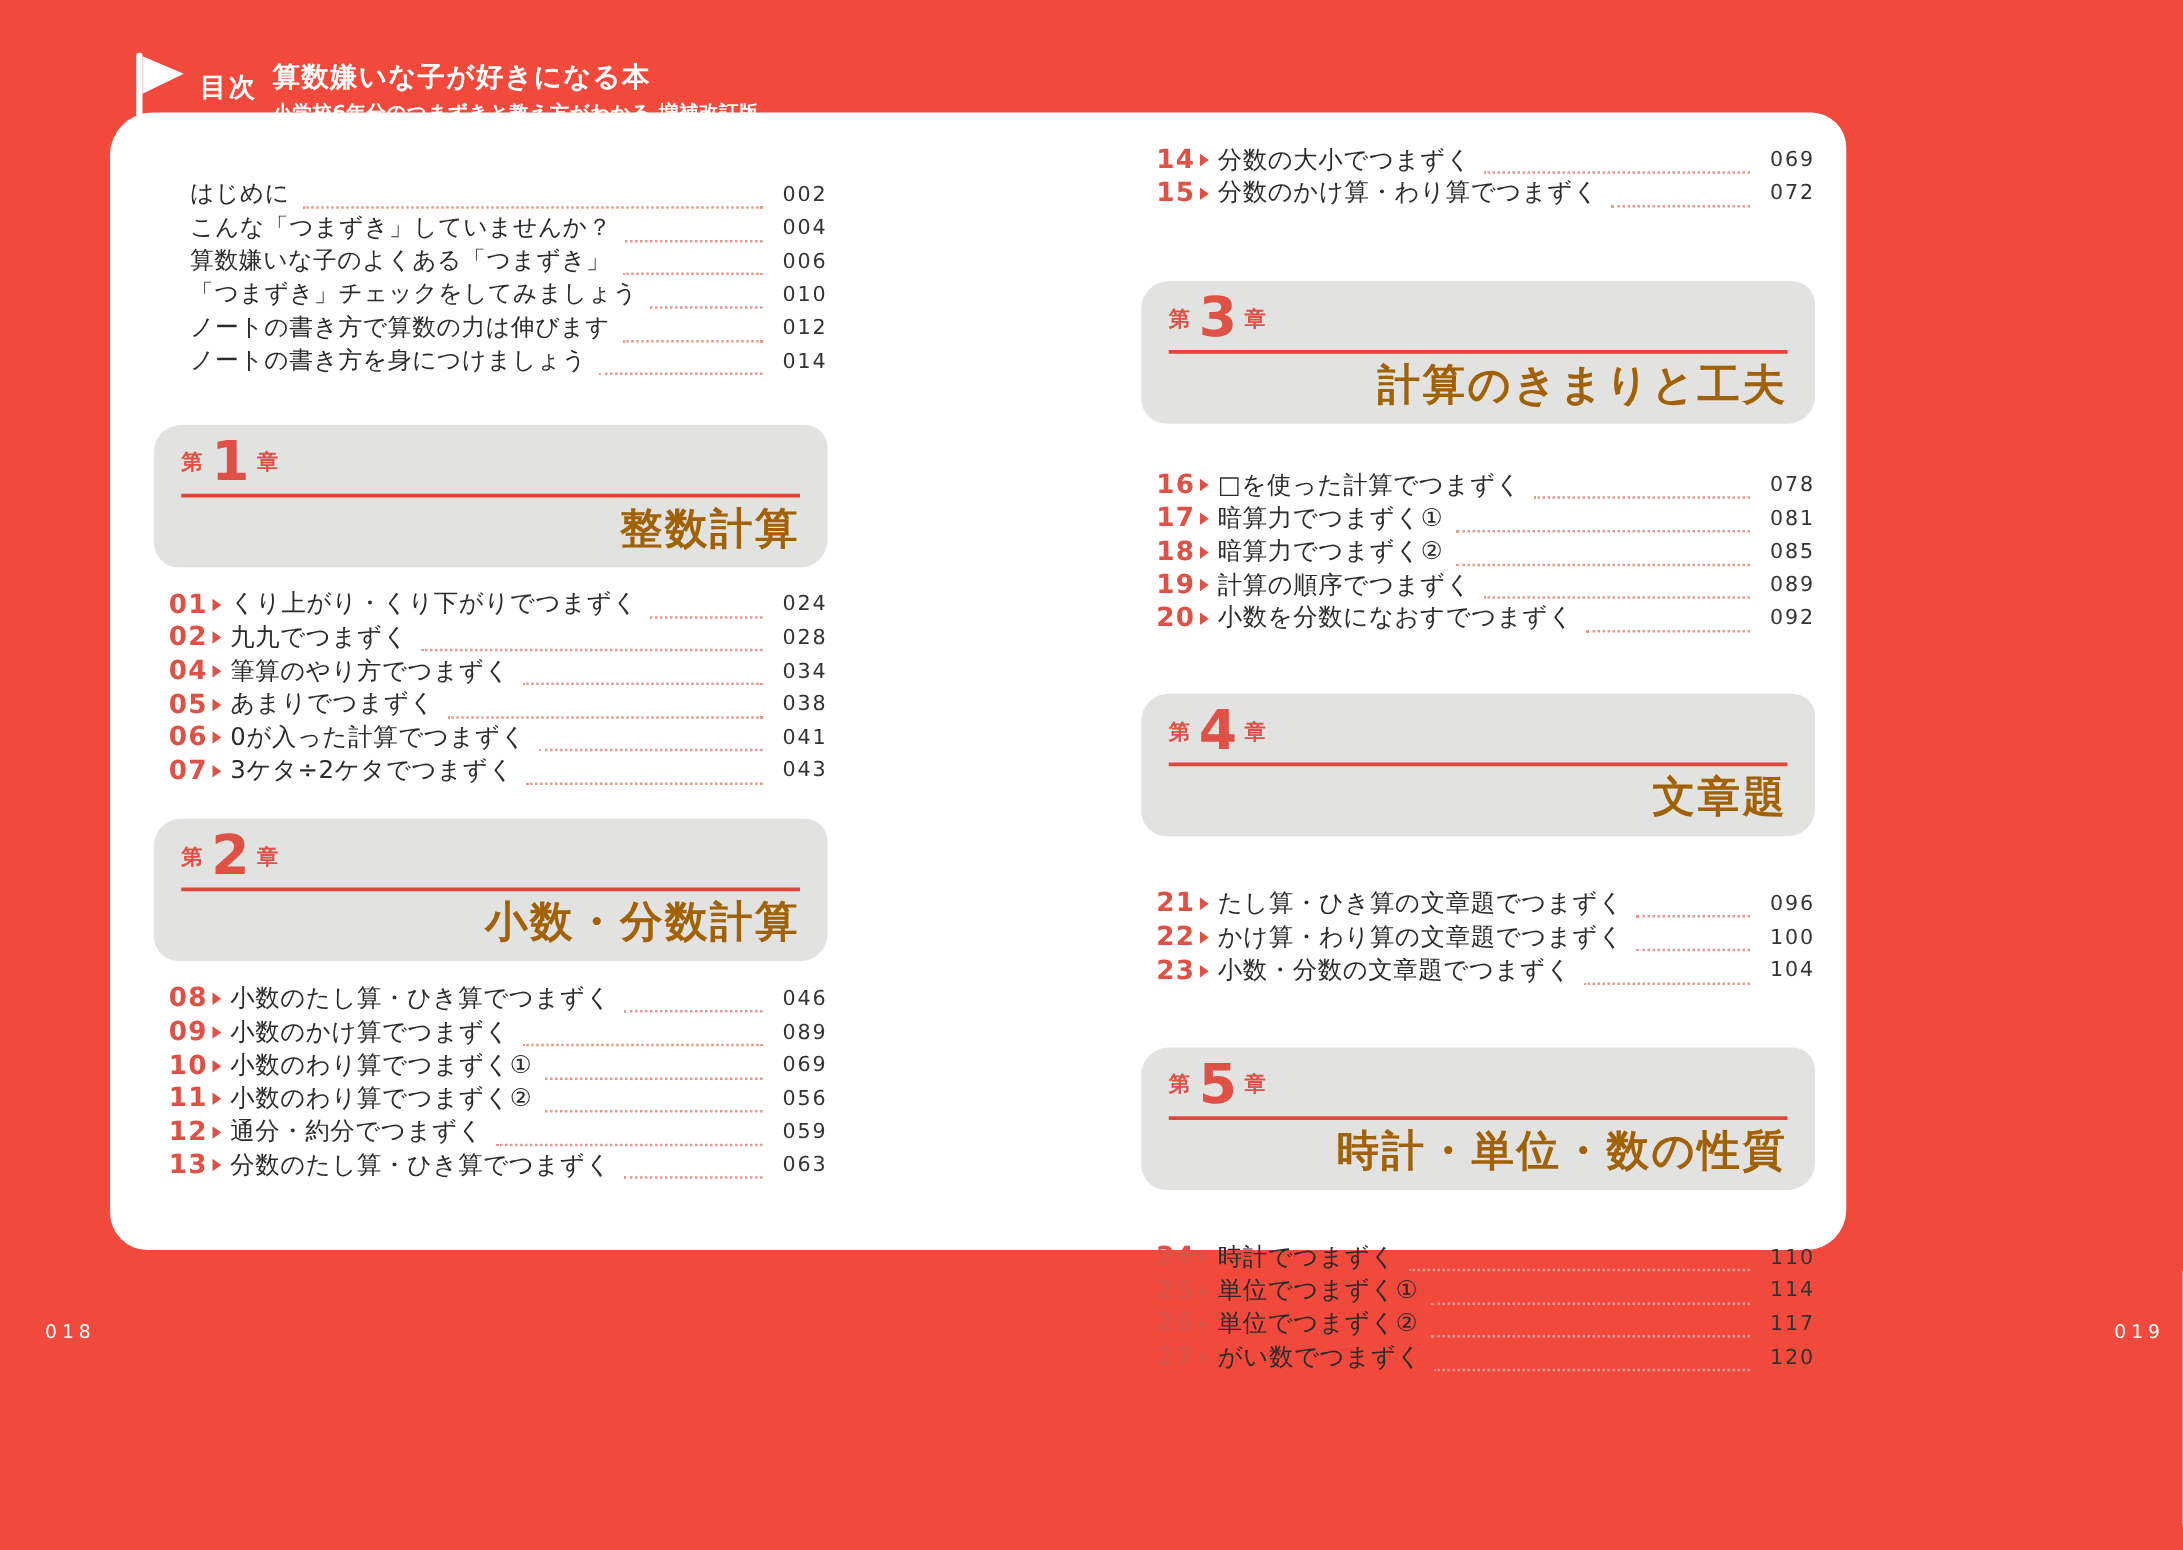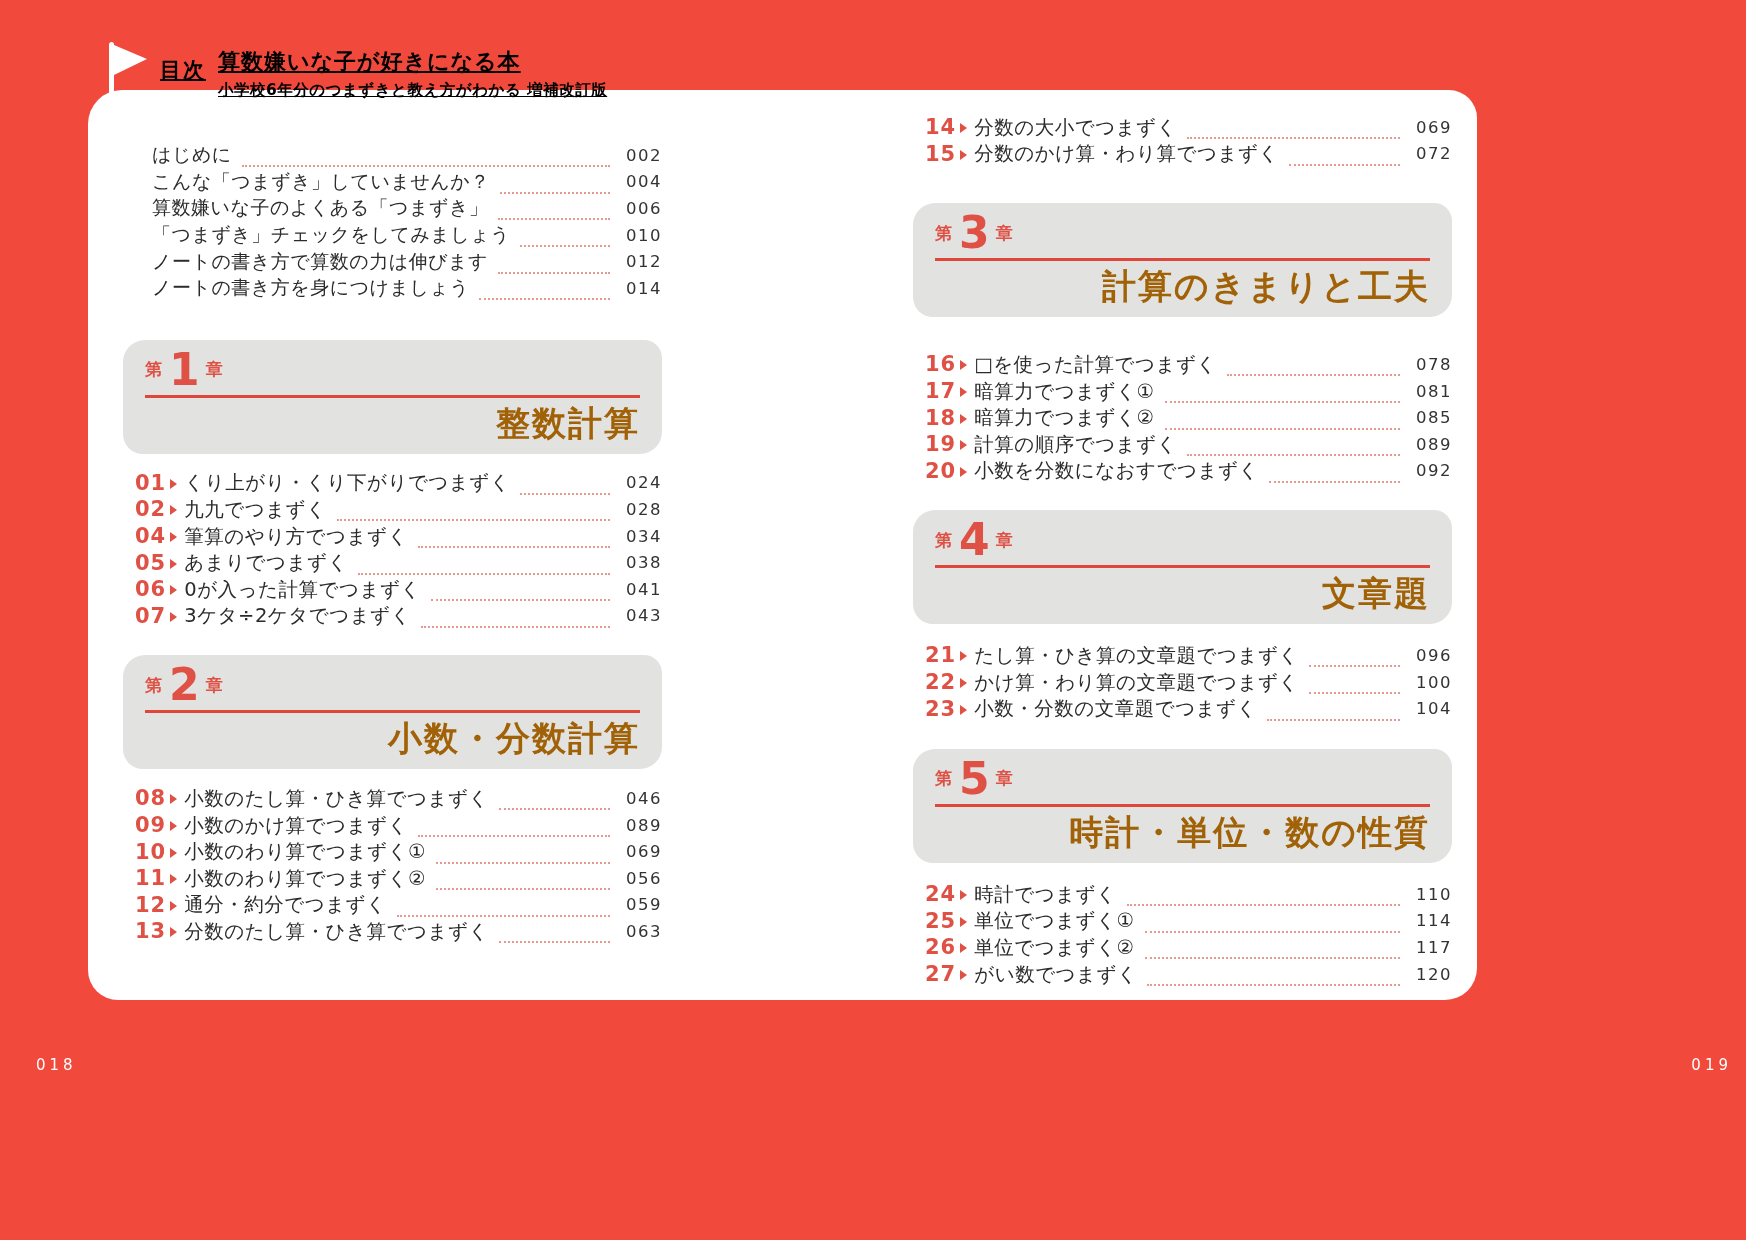--- a/index.html
+++ b/index.html
@@ -3,34 +3,34 @@
 <meta charset="utf-8">
 <style>
   html,body{margin:0;padding:0;}
   body{
     width:1746px;height:1240px;position:relative;overflow:hidden;
     background:#F1493C;
     font-family:"DejaVu Sans","Liberation Sans",sans-serif;
     color:#2B2B2B;
   }
   
-  .toc-header{position:absolute;left:106px;top:42px;display:flex;align-items:flex-start;gap:12px;color:#000000;z-index:3;text-decoration:underline;}
+  .toc-header{position:absolute;left:106px;top:42px;display:flex;align-items:flex-start;gap:12px;color:#ffffff;z-index:3;}
   .flag{flex:0 0 auto;}
   .toc-label{margin-top:14px;font-size:21px;font-weight:700;letter-spacing:2px;}
   .titles{margin-top:5px;}
   .title{font-size:22px;font-weight:700;letter-spacing:1px;}
   .subtitle{font-size:15.5px;font-weight:700;margin-top:3px;letter-spacing:.5px;}
   
   .card{
     position:absolute;left:88px;top:90px;width:1389px;height:910px;
     background:#fff;border-radius:34px 28px 32px 30px;z-index:1;
   }
   .col{position:absolute;top:0;display:flex;flex-direction:column;}
   .col-left{left:47px;width:527px;}
-  .col-right{left:837px;width:527px;}
+  .col-right{left:837px;width:527px;gap:22px;}
   .block{display:flex;flex-direction:column;}
   
   .row{display:flex;align-items:center;height:26.6px;white-space:nowrap;}
   .fm-row{padding-left:17px;}
   .fm-row .lbl{font-size:19px;letter-spacing:.5px;}
   .item-row .num{font-size:21px;font-weight:700;color:#DF5045;letter-spacing:1px;min-width:29px;}
   .tri{width:0;height:0;border-left:7px solid #DF5045;border-top:5px solid transparent;border-bottom:5px solid transparent;margin:2px 7px 0 4px;flex:0 0 auto;}
   .item-row .lbl{font-size:19.5px;letter-spacing:.5px;}
   .leader{flex:1;height:14px;margin:8px 10px 0 10px;border-bottom:2px dotted #E49A90;min-width:20px;}
   .pg{font-size:16.5px;letter-spacing:1.5px;color:#333;min-width:42px;text-align:right;}
@@ -227,21 +227,21 @@
       </div>
       <div class="chapter-box" style="margin-top: 36px;">
         <div class="ch-head">
           <span class="ch-pre">第</span>
           <span class="ch-num">3</span>
           <span class="ch-suf">章</span>
         </div>
         <div class="ch-line"></div>
         <div class="ch-title">計算のきまりと工夫</div>
       </div>
-      <div class="block" style="margin-top: 34px;">
+      <div class="block" style="margin-top: 13px;">
         <div class="row item-row">
           <span class="num">16</span>
           <span class="tri"></span>
           <span class="lbl">□を使った計算でつまずく</span>
           <span class="leader"></span>
           <span class="pg">078</span>
         </div>
         <div class="row item-row">
           <span class="num">17</span>
           <span class="tri"></span>

